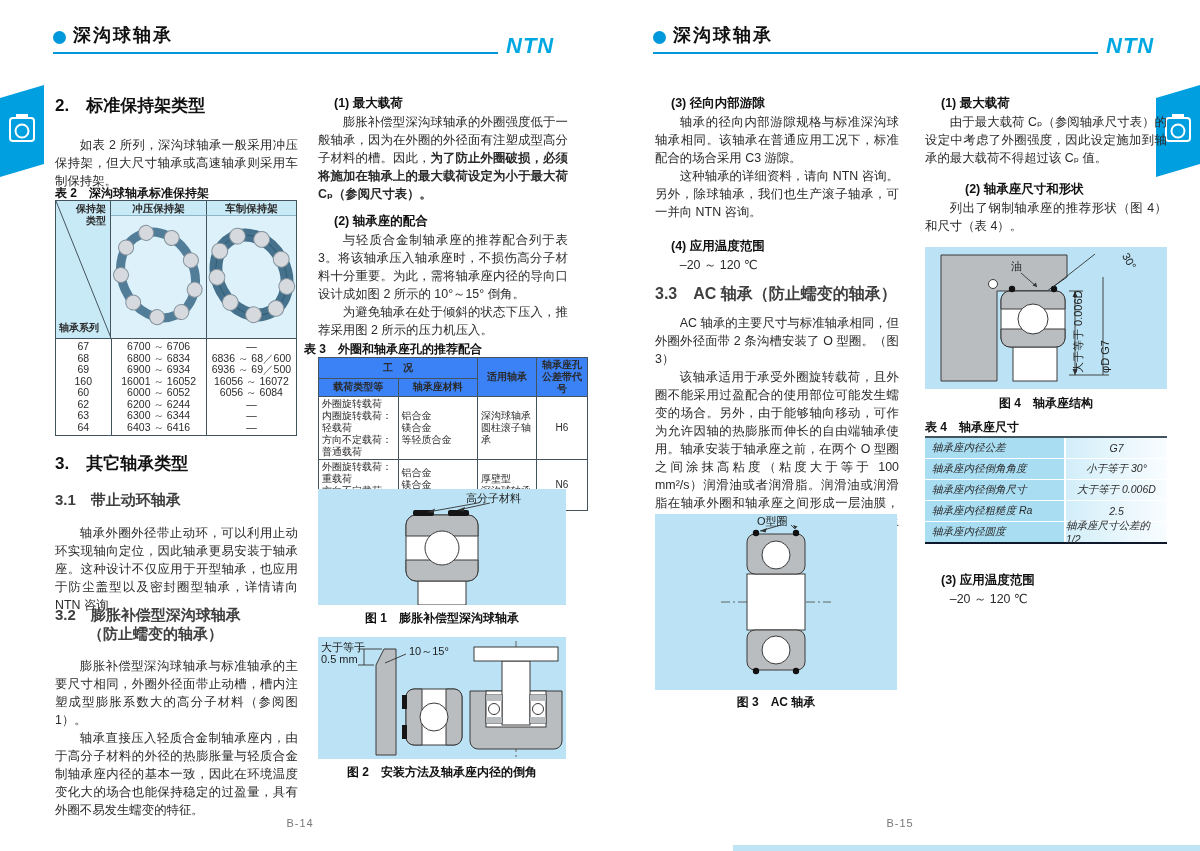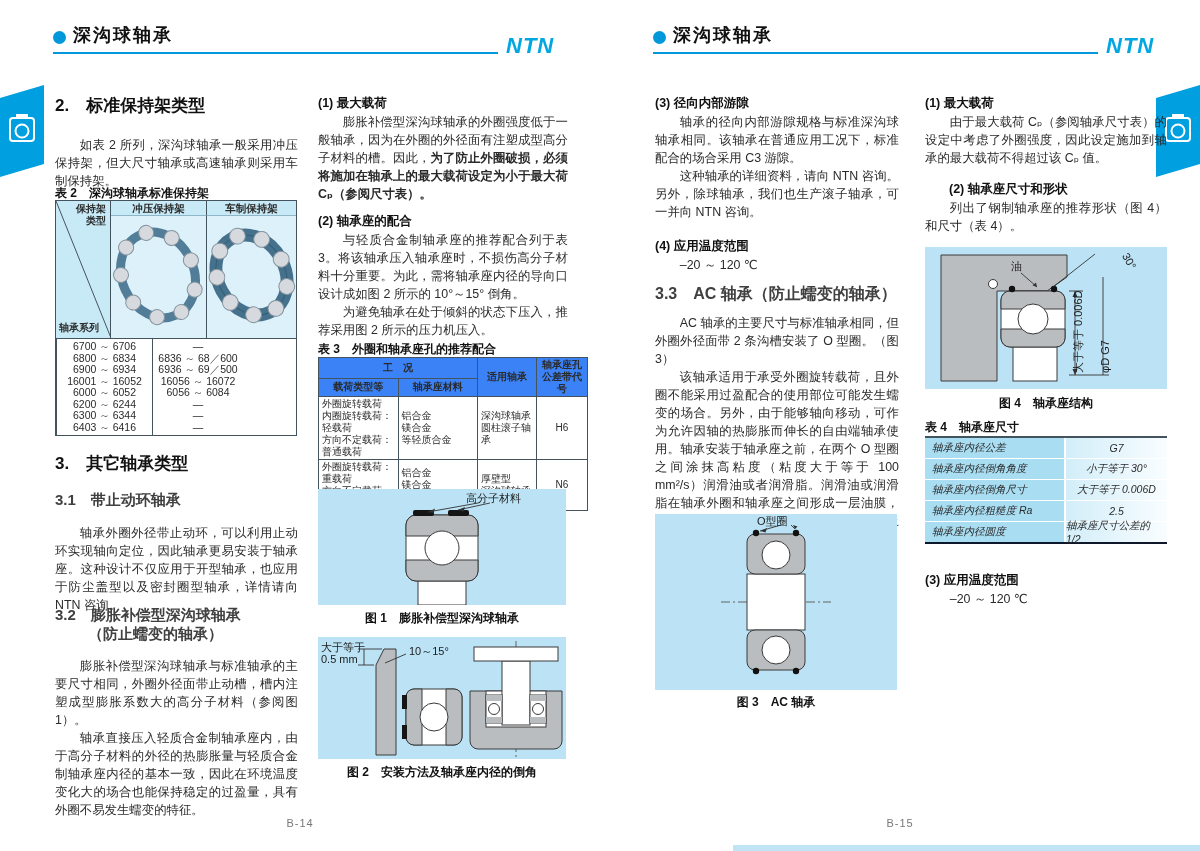--- a/index.html
+++ b/index.html
@@ -7,21 +7,21 @@
           font-family:"Liberation Sans","DejaVu Sans",sans-serif;color:#2a2a2a;}
   .abs{position:absolute;}
   
   .hdr-dot{width:13px;height:13px;border-radius:50%;background:#0098DA;}
   .hdr-title{font-size:18px;font-weight:bold;letter-spacing:2px;color:#111;}
   .hdr-line{height:2px;background:#0098DA;}
   .ntn{font-size:22px;font-weight:bold;font-style:italic;color:#00A7E1;letter-spacing:1px;}
   
   .h-sec{font-size:17px;font-weight:bold;color:#111;}
   .h-sub{font-size:15px;font-weight:bold;color:#404040;}
-  .h-num{font-size:12.5px;font-weight:bold;color:#111;}
+  .h-num{font-size:12.5px;font-weight:bold;color:#111;margin-left:16px;}
   .body-p{font-size:12.4px;line-height:18px;text-align:justify;margin:0;}
   .ind{text-indent:2em;}
   .tcap{font-size:12px;font-weight:bold;color:#111;}
   .figcap{font-size:12px;font-weight:bold;color:#111;text-align:center;}
   .temp{font-size:12.4px;padding-left:2em;}
   .pageno{font-size:11px;color:#777;text-align:center;letter-spacing:1px;}
   
   .fig{background:#BCE3F5;}
   .figlabel{position:absolute;font-size:11px;color:#1d1d1d;white-space:nowrap;}
   .vlabel{transform:rotate(-90deg);transform-origin:left top;}
@@ -126,20 +126,30 @@
                   <circle cx="13.1" cy="43.6" r="8"></circle>
                 <circle cx="28" cy="21.6" r="8"></circle>
                   <circle cx="50.9" cy="16.6" r="8"></circle>
                 <circle cx="71" cy="31" r="8"></circle>
               </g>
             </g>
           </svg>
         </div>
       </div>
       <div class="t2-data">
+        <div class="t2-col" style="width:55px">
+          <span>67</span>
+            <span>68</span>
+          <span>69</span>
+            <span>160</span>
+          <span>60</span>
+            <span>62</span>
+          <span>63</span>
+            <span>64</span>
+        </div>
         <div class="t2-col bl" style="width:95px">
           <span>6700 ～ 6706</span>
             <span>6800 ～ 6834</span>
           <span>6900 ～ 6934</span>
             <span>16001 ～ 16052</span>
           <span>6000 ～ 6052</span>
             <span>6200 ～ 6244</span>
           <span>6300 ～ 6344</span>
             <span>6403 ～ 6416</span>
         </div>
@@ -171,21 +181,21 @@
     <div class="abs h-num" style="left:318px;top:95px">(1) 最大载荷</div>
     <div class="abs" style="left:318px;top:113px;width:250px">
       <p class="body-p ind"><span>膨胀补偿型深沟球轴承的外圈强度低于一般轴承，因为在外圈的外径面有注塑成型高分子材料的槽。因此，</span><b>为了防止外圈破损，必须将施加在轴承上的最大载荷设定为小于最大荷 Cₚ（参阅尺寸表）。</b></p>
     </div>
     <div class="abs h-num" style="left:318px;top:213px">(2) 轴承座的配合</div>
     <div class="abs" style="left:318px;top:231px;width:250px">
       <p class="body-p ind">与轻质合金制轴承座的推荐配合列于表 3。将该轴承压入轴承座时，不损伤高分子材料十分重要。为此，需将轴承座内径的导向口设计成如图 2 所示的 10°～15° 倒角。</p>
       <p class="body-p ind">为避免轴承在处于倾斜的状态下压入，推荐采用图 2 所示的压力机压入。</p>
     </div>
 
-    <div class="abs tcap" style="left:318px;top:341px">表 3　外圈和轴承座孔的推荐配合</div>
+    <div class="abs tcap" style="left:304px;top:341px">表 3　外圈和轴承座孔的推荐配合</div>
     <table class="abs t3" style="left:318px;top:357px">
       <tbody>
           <tr style="height:18px">
         <th colspan="2" style="width:152px">工　况</th>
         <th rowspan="2" style="width:52px">适用轴承</th>
         <th rowspan="2" style="width:44px">
           <div>轴承座孔</div>
               <div>公差带代号</div>
         </th>
       </tr>

